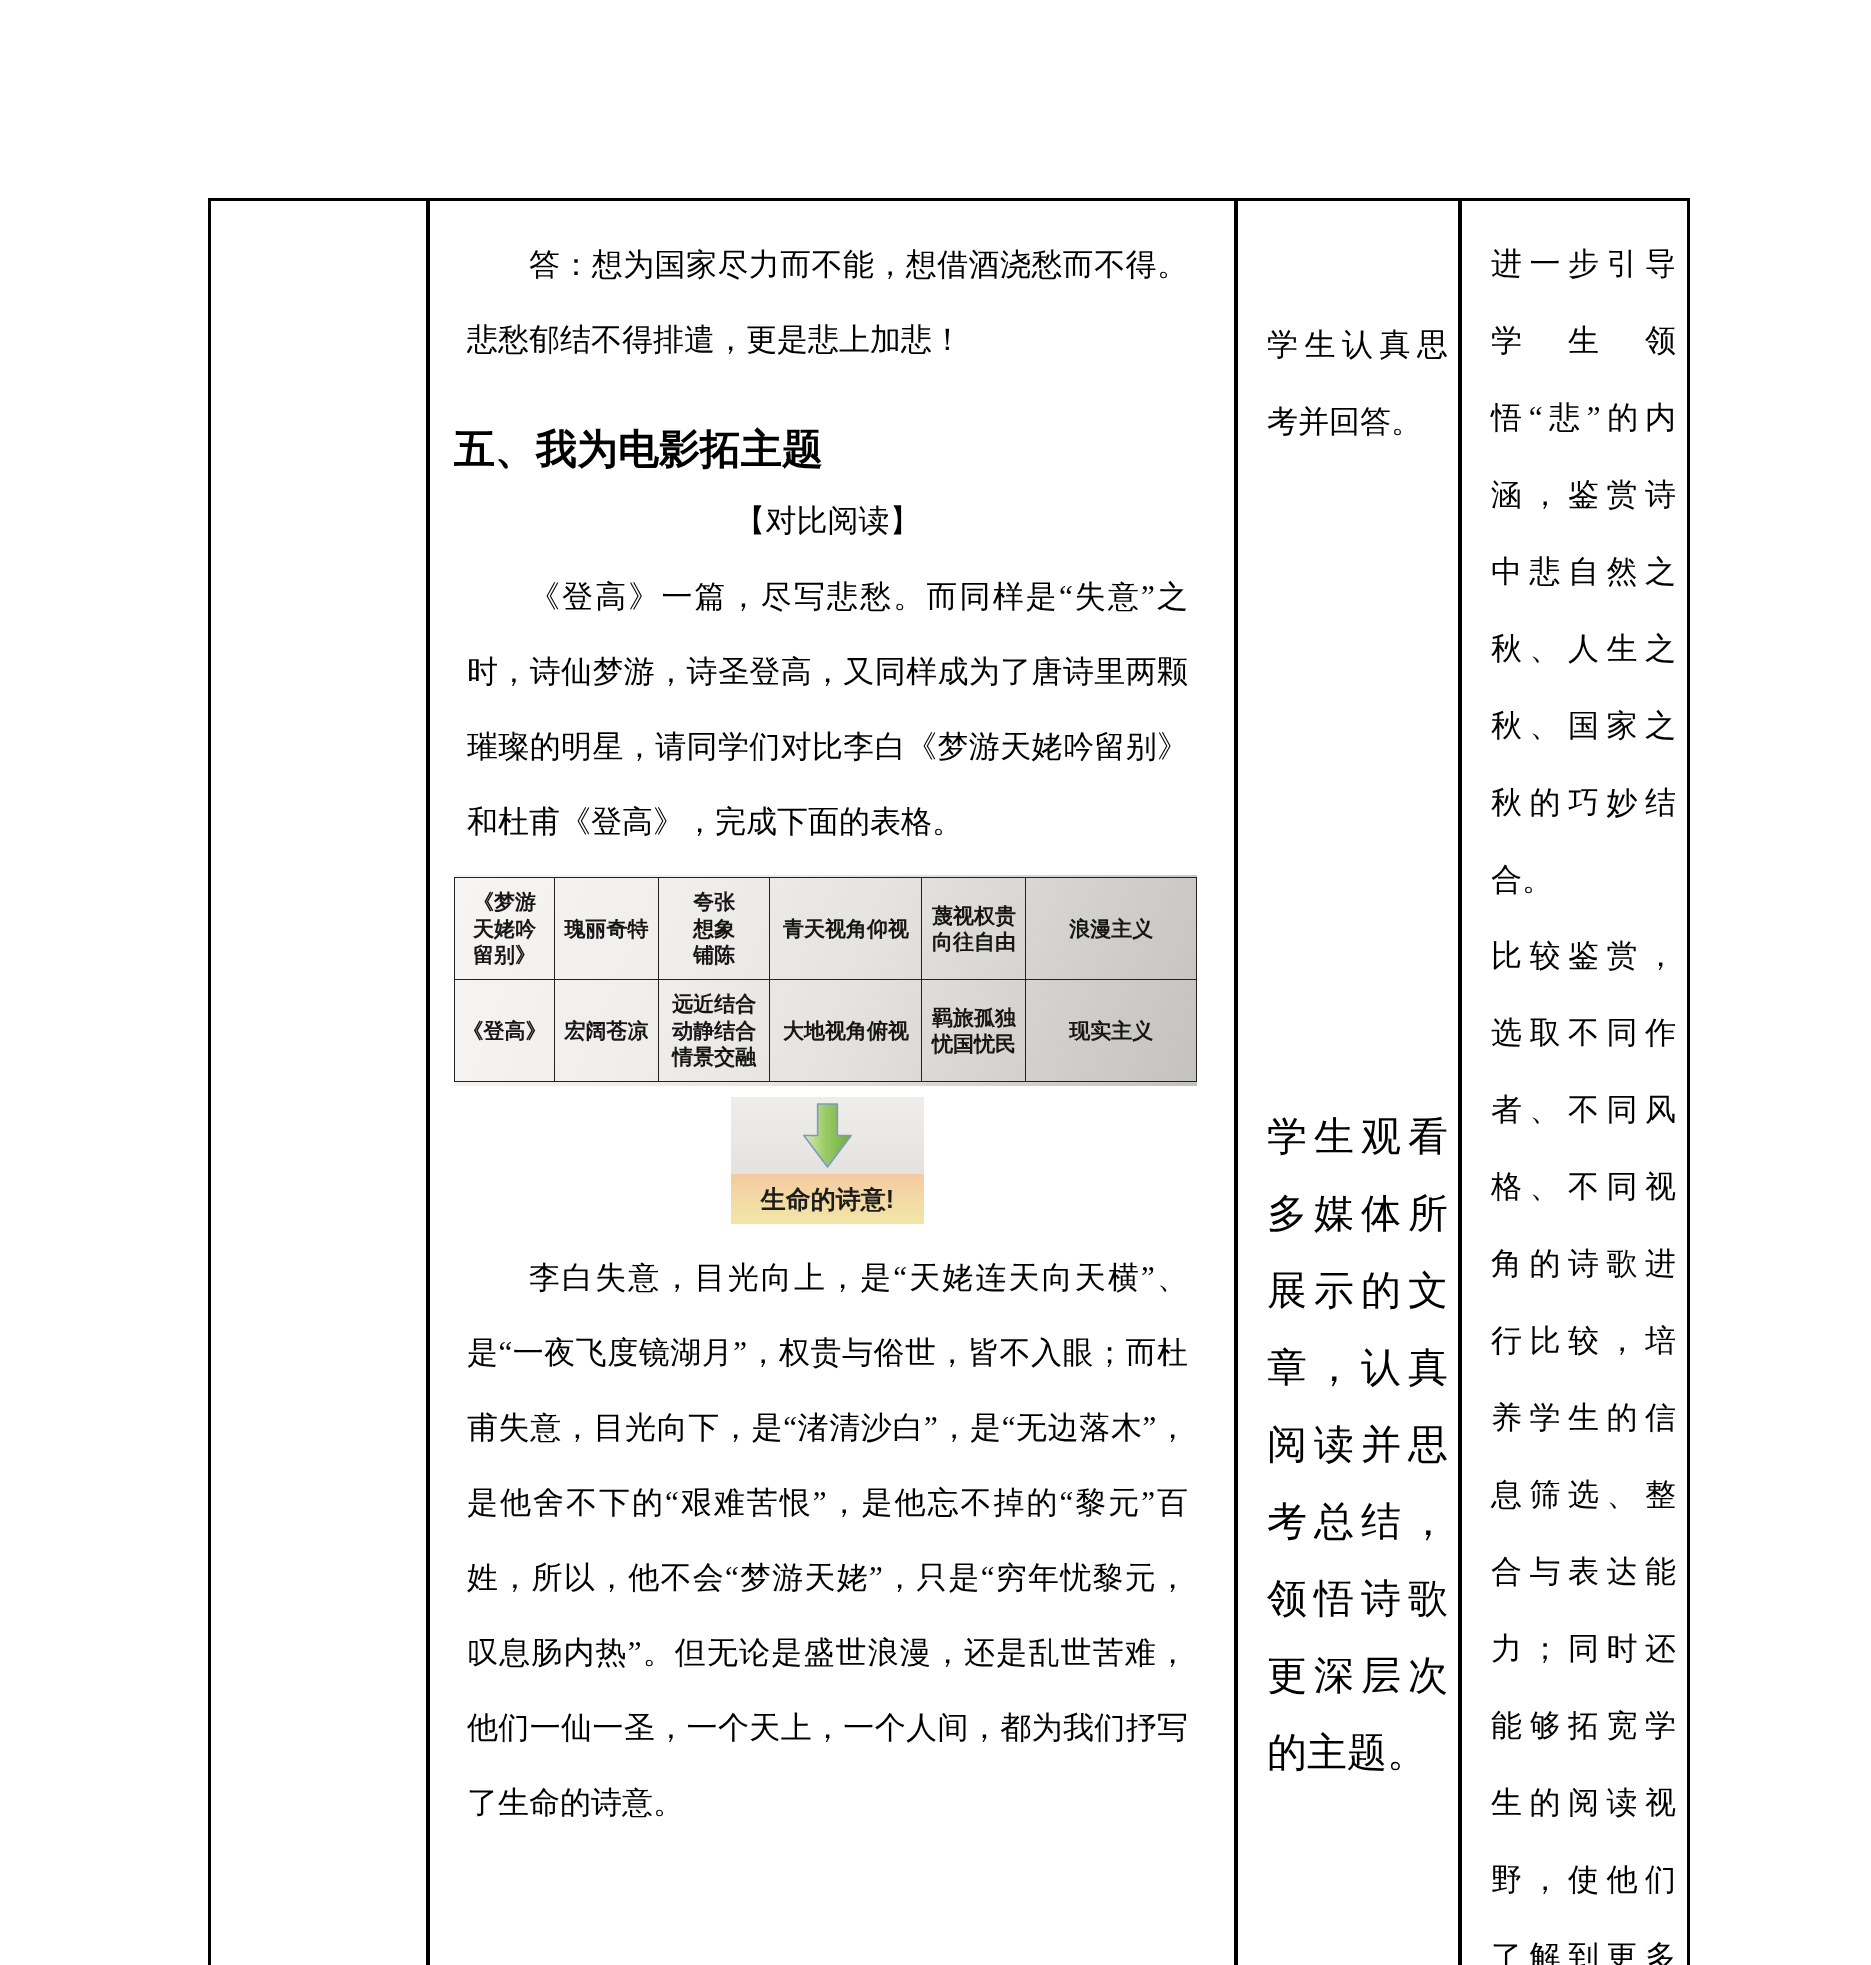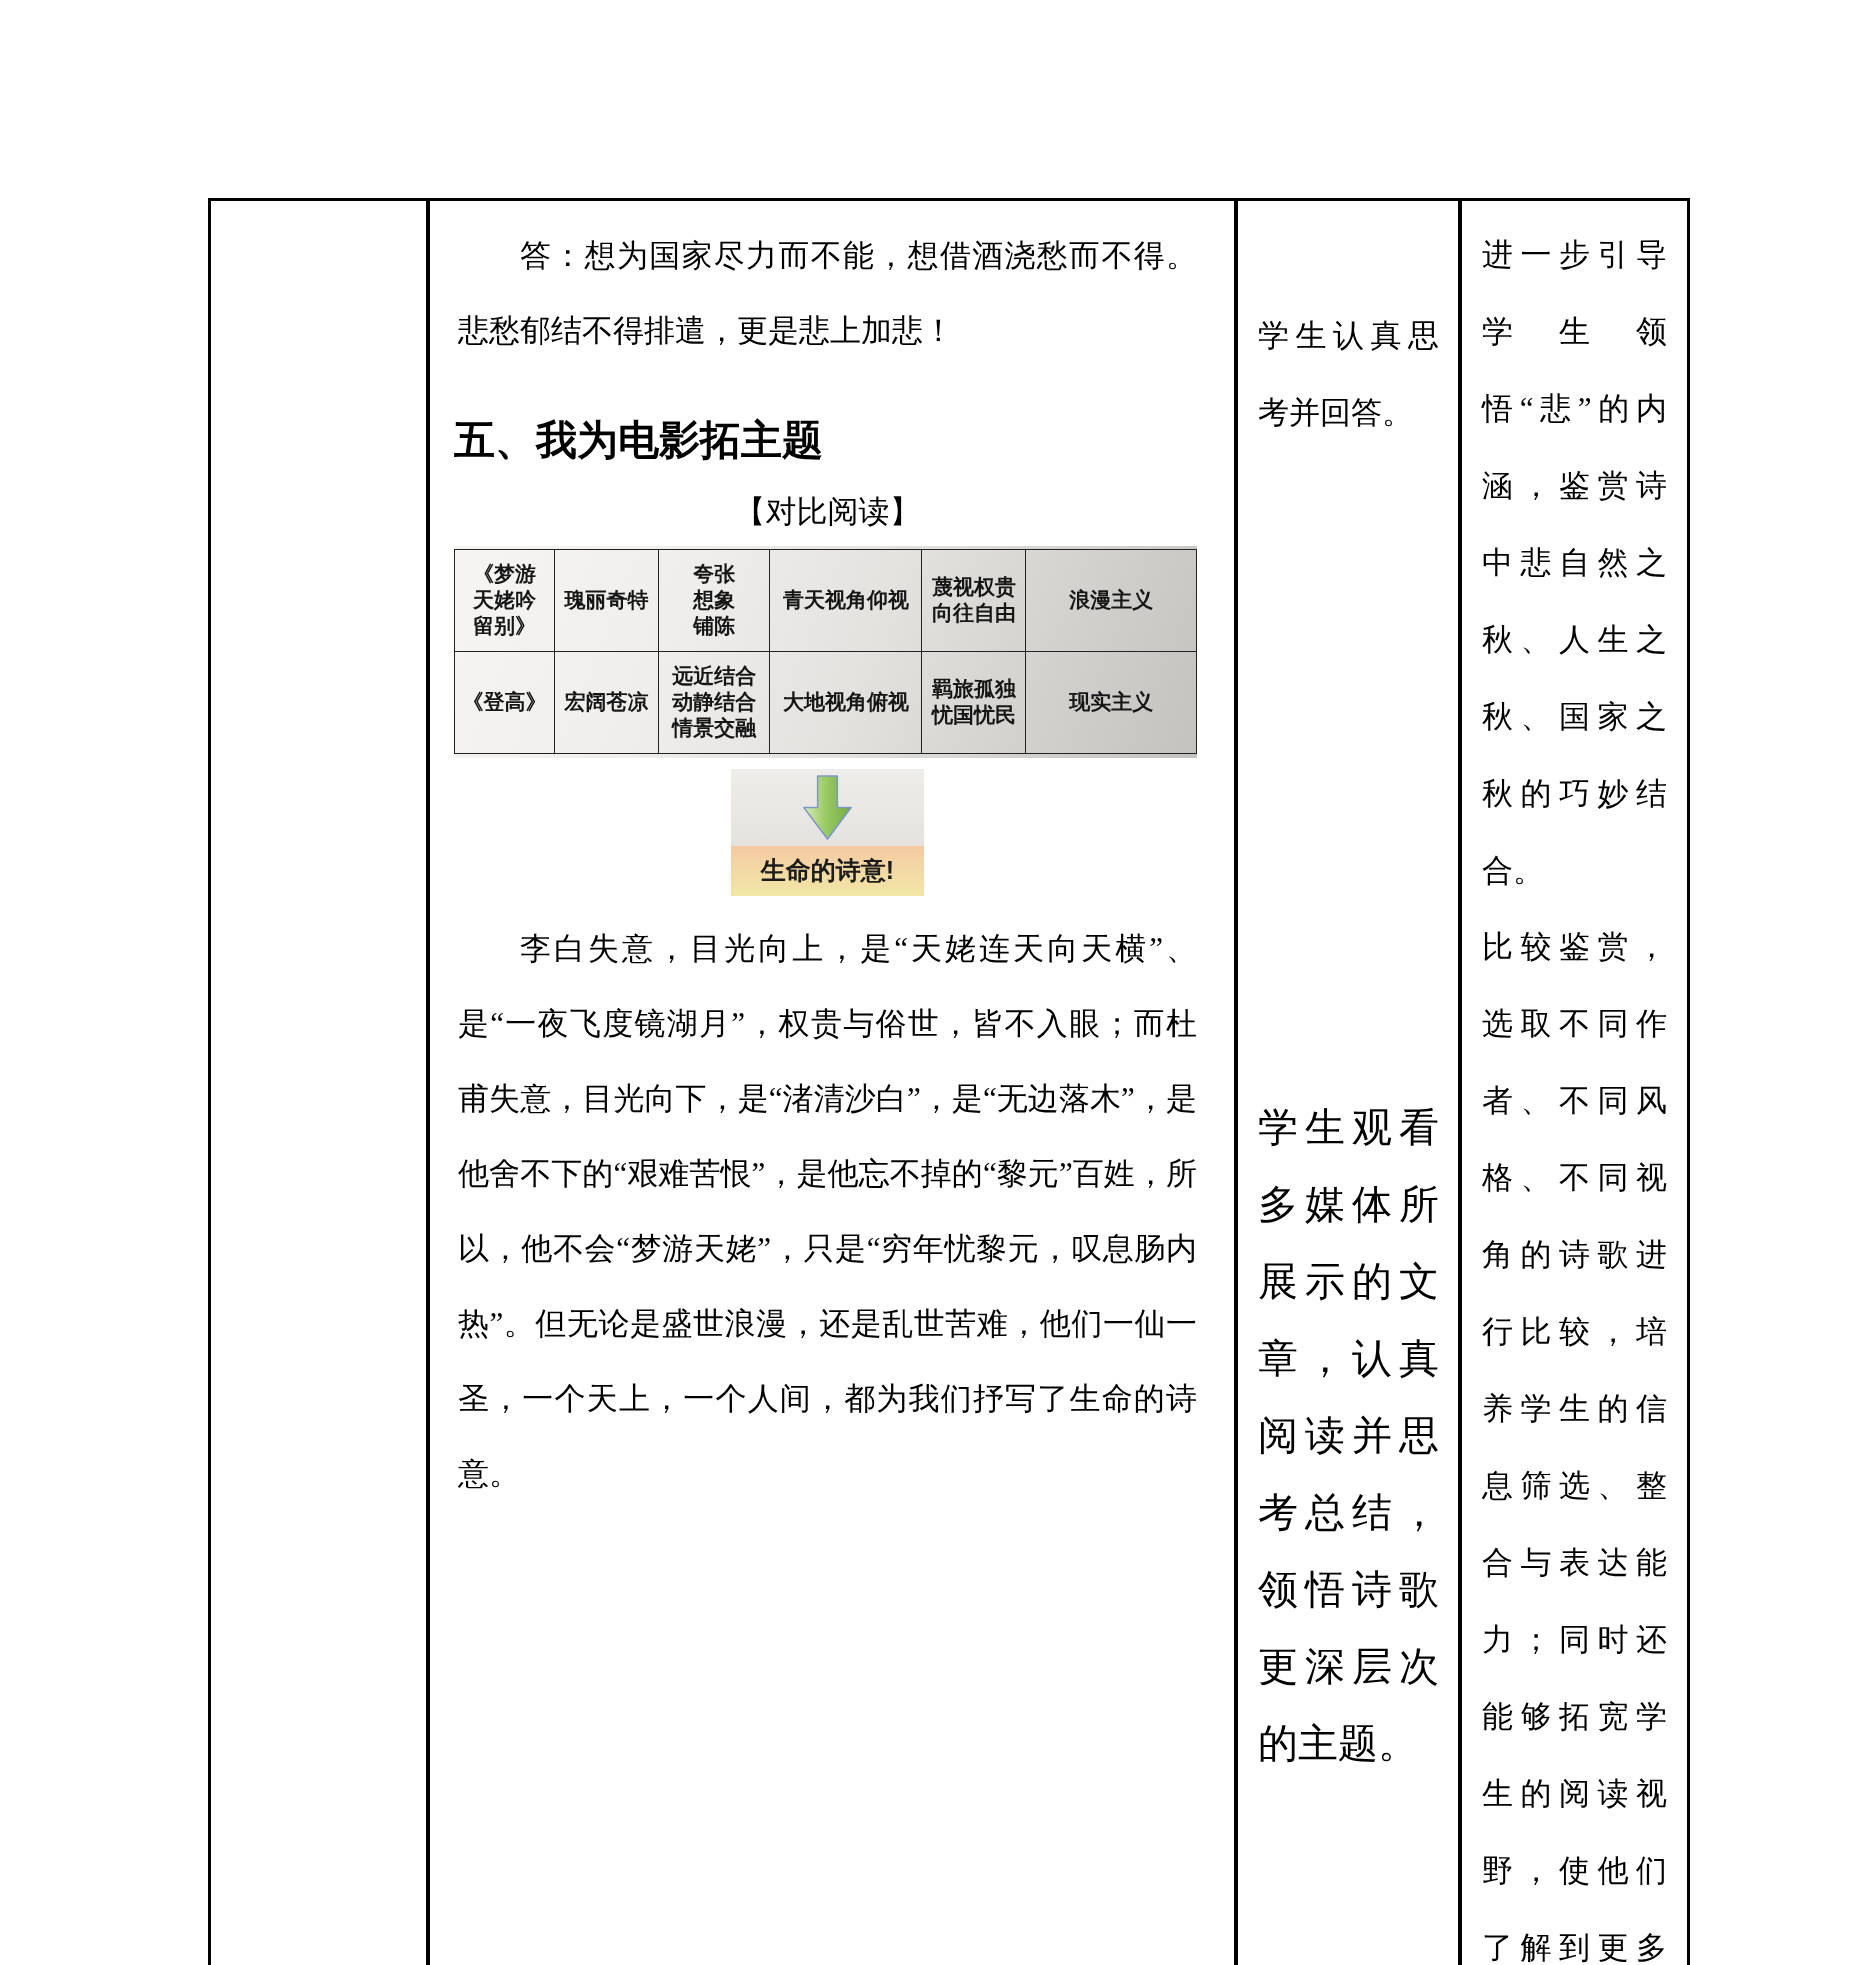--- a/index.html
+++ b/index.html
@@ -18,21 +18,21 @@
   }
   .vline{position:absolute;top:198px;height:2264px;width:3.5px;background:#000;}
   .v1{left:426px;}
   .v2{left:1234px;}
   .v3{left:1458px;}
 
   
   .block{position:absolute;box-sizing:border-box;}
   .body-txt{font-size:31px;line-height:75px;text-align:justify;text-justify:inter-character;}
   .indent{text-indent:2em;}
-  p{margin:4px;}
+  p{margin:13px;}
 
   
   .col2-flow{left:454px;top:214px;width:747px;}
   .heading{font-size:41px;font-weight:bold;line-height:55px;margin-top:45px;text-align:left;}
   .marker{font-size:31px;line-height:39px;margin-top:23.6px;text-align:center;}
   .para1{margin-top:19.7px;}
   .para2{margin-top:15.7px;}
 
   
   .cmp-wrap{
@@ -87,20 +87,21 @@
   <div class="vline v3"></div>
 
   <div class="block col2-flow">
 
     <p class="body-txt indent">答：想为国家尽力而不能，想借酒浇愁而不得。悲愁郁结不得排遣，更是悲上加悲！</p>
 
     <div class="heading">五、我为电影拓主题</div>
 
     <div class="marker">【对比阅读】</div>
 
+    <p class="body-txt indent para1">《登高》一篇，尽写悲愁。而同样是“失意”之时，诗仙梦游，诗圣登高，又同样成为了唐诗里两颗璀璨的明星，请同学们对比李白《梦游天姥吟留别》和杜甫《登高》，完成下面的表格。</p>
 
     <div class="cmp-wrap">
       <table class="cmp">
         <colgroup>
           <col class="cw1">
             <col class="cw2">
             <col class="cw3">
             <col class="cw4">
             <col class="cw5">
             <col class="cw6">

